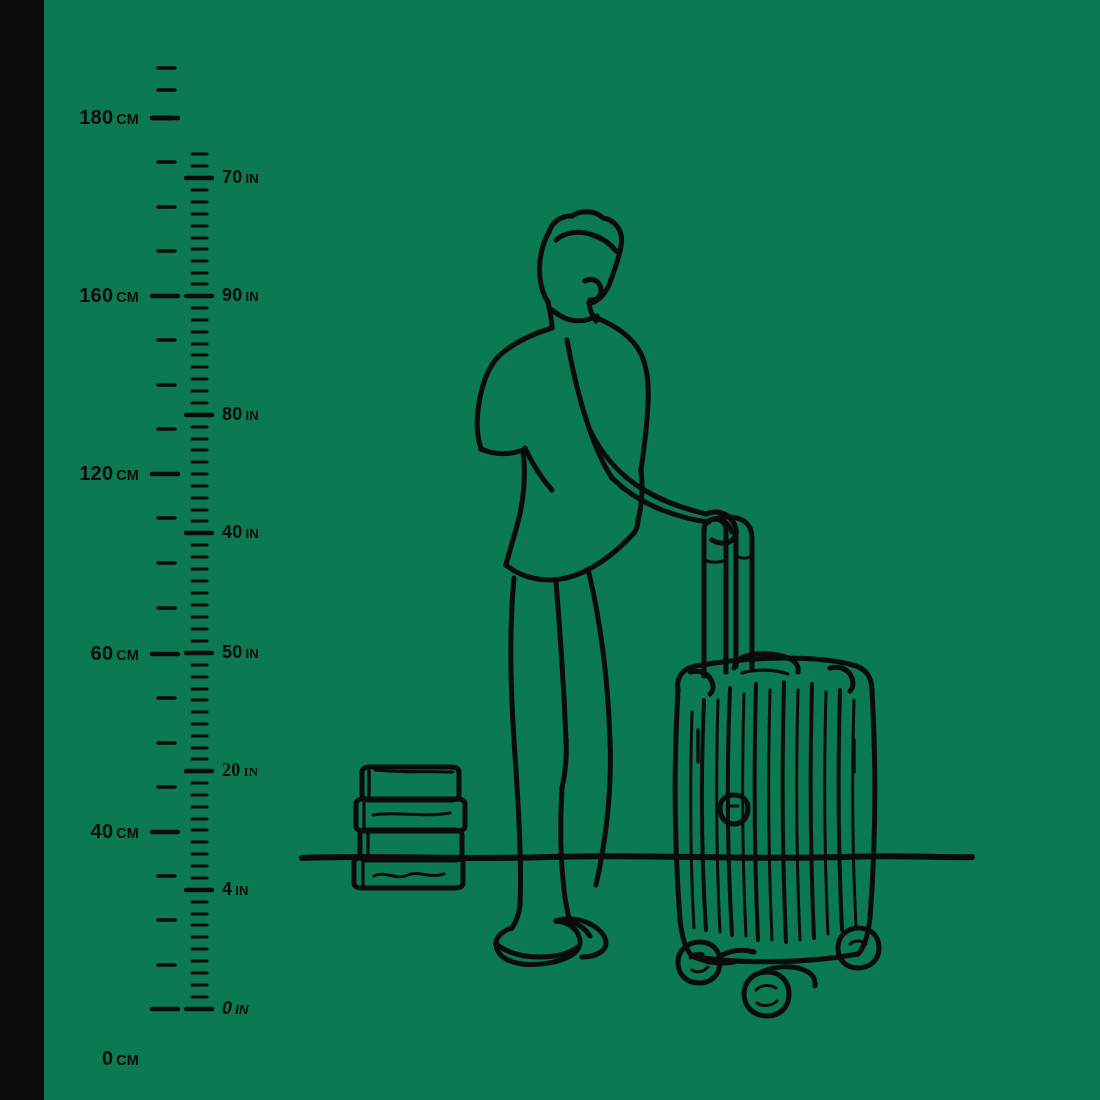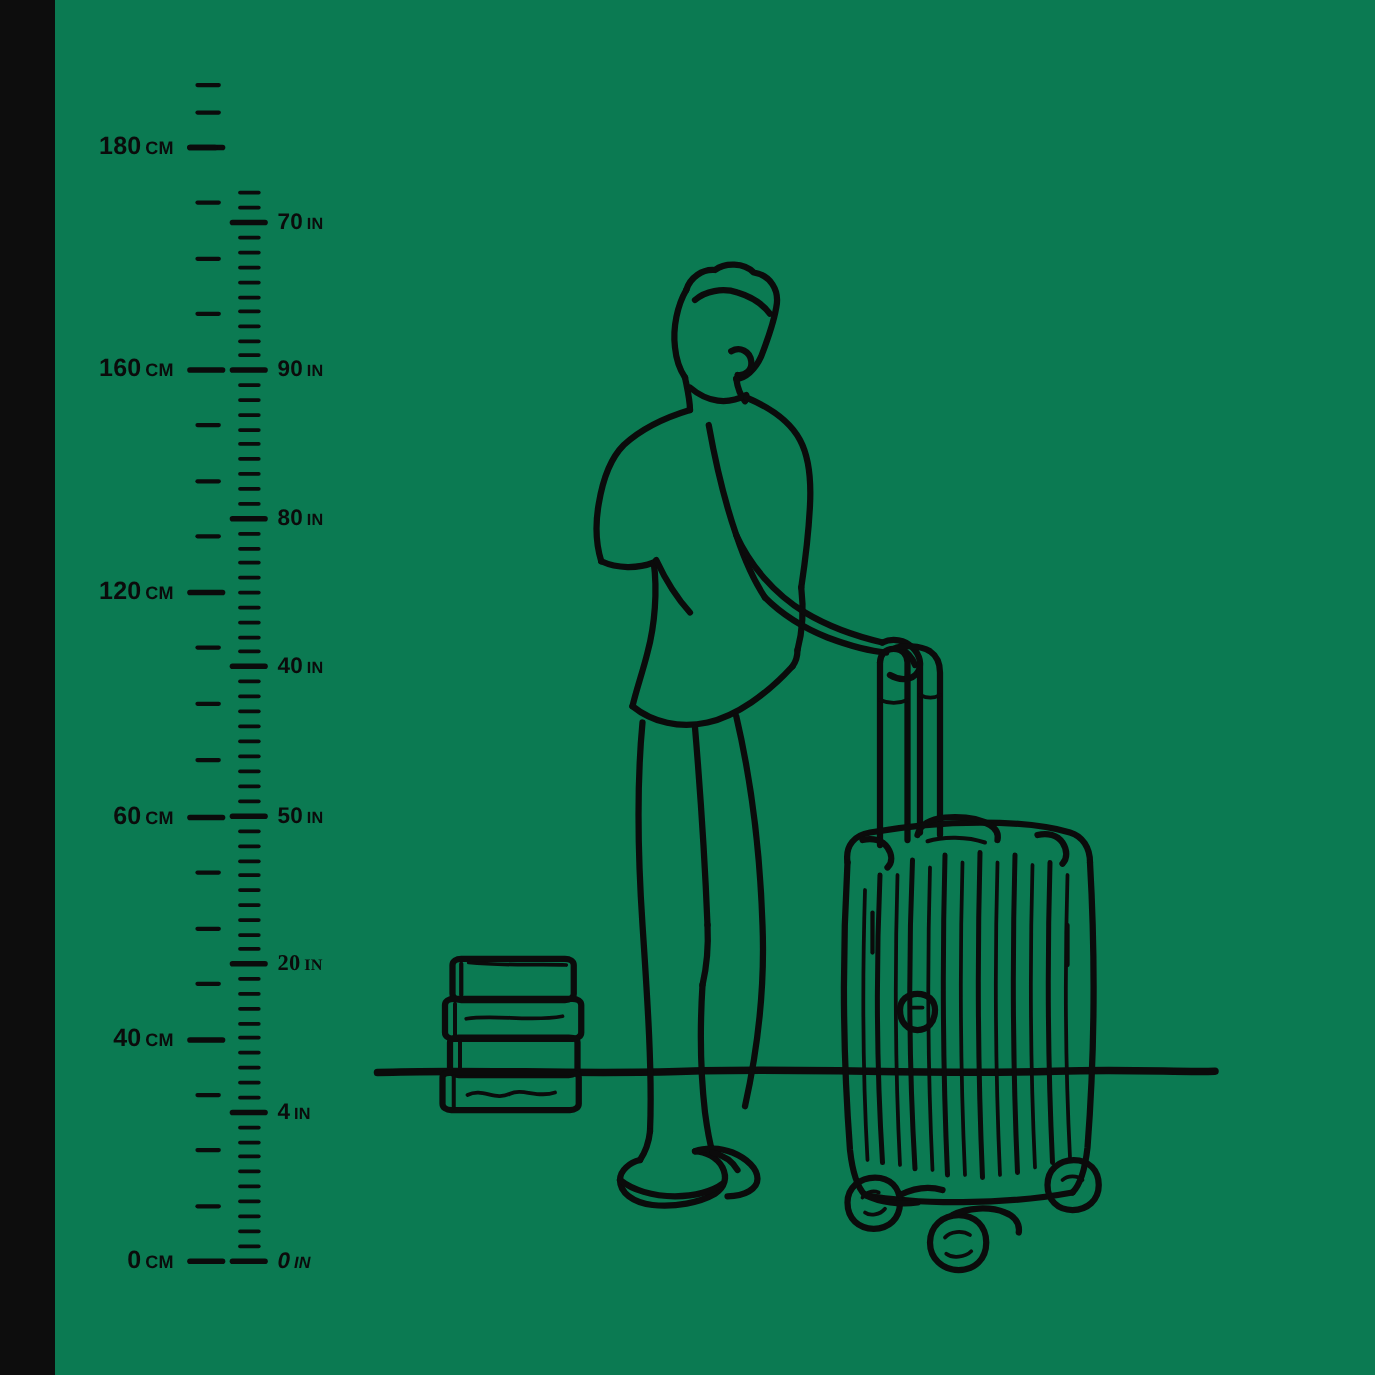--- a/index.html
+++ b/index.html
@@ -295,21 +295,21 @@
   </div>
   <div class="lbl cm-lbl" style="left:20px; top:462px; width:75px;">
     <span>120</span><span class="u">CM</span>
   </div>
   <div class="lbl cm-lbl" style="left:20px; top:642px; width:75px;">
     <span>60</span><span class="u">CM</span>
   </div>
   <div class="lbl cm-lbl" style="left:20px; top:820px; width:75px;">
     <span>40</span><span class="u">CM</span>
   </div>
-  <div class="lbl cm-lbl" style="left:20px; top:997px; width:75px;">
+  <div class="lbl cm-lbl" style="left:20px; top:1047px; width:75px;">
     <span>0</span><span class="u">CM</span>
   </div>
 
   <div class="lbl in-lbl" style="left:178px; top:167px;">
     <span>70</span><span class="u">IN</span>
   </div>
   <div class="lbl in-lbl" style="left:178px; top:285px;">
     <span>90</span><span class="u">IN</span>
   </div>
   <div class="lbl in-lbl" style="left:178px; top:404px;">

